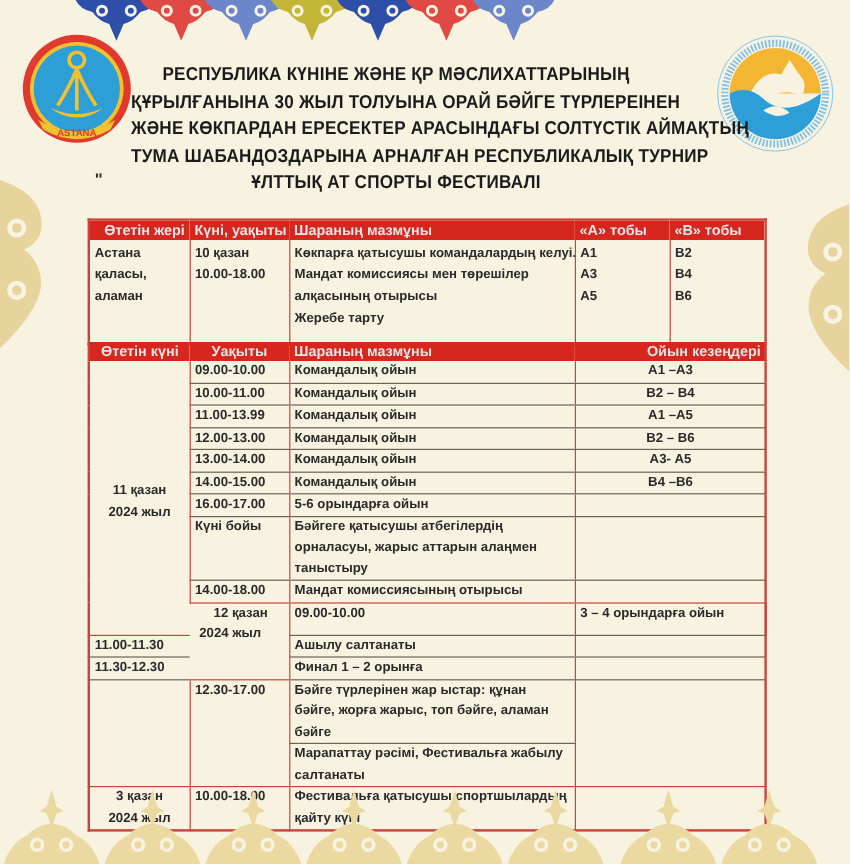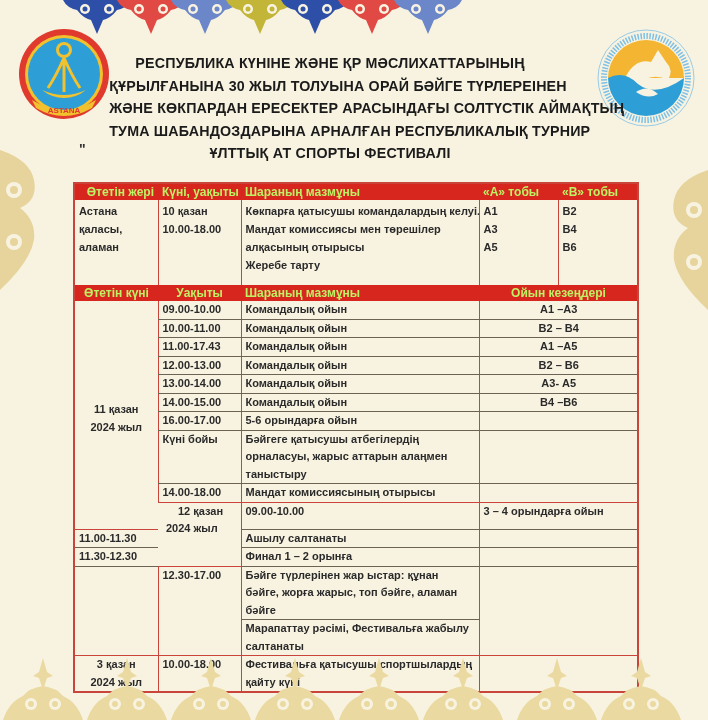--- a/index.html
+++ b/index.html
@@ -21,21 +21,21 @@
   }
   .title div { white-space:nowrap; }
   .quote-mark { position:absolute; left:79px; top:141px; font-size:14px; font-weight:bold; color:#333; }
 
   table.sched {
     position:absolute; border-collapse:collapse; table-layout:fixed;
     font-size:11px; font-weight:bold; color:#2a2a2a;
   }
   table.sched td, table.sched th { padding:0 4px; vertical-align:top; overflow:hidden; white-space:nowrap; }
   table.sched th {
-    background:#d7261e; color:#bef264; font-weight:bold; font-size:12px; height:16px; line-height:16px; text-align:left;
+    background:#d7261e; color:#e5e5e5; font-weight:bold; font-size:12px; height:16px; line-height:16px; text-align:left;
   }
   #t1 { left:73px; top:182px; width:564px; border:2px solid #c9443a; }
   #t1 td { border-left:1.5px solid #c9443a; line-height:18px; padding-top:2px; }
   #t1 td:first-child { border-left:none; }
   #t1 tr.body td { height:84px; }
 
   #t2 { left:73px; top:285px; width:564px; border:2px solid #c9443a; border-top:none; }
   #t2 td { border-left:1.5px solid #c9443a; line-height:17.5px; }
   #t2 td.c1 { border-left:none; text-align:center; vertical-align:middle; }
   #t2 td.c2, #t2 td.c3 { border-bottom:1px solid #6d6355; }
@@ -162,39 +162,39 @@
       <col style="width:84px">
       <col style="width:83px">
       <col style="width:238px">
       <col style="width:159px">
     </colgroup>
   <tbody>
       <tr>
     <th style="text-align:center">Өтетін күні</th>
     <th style="text-align:center">Уақыты</th>
     <th>Шараның мазмұны</th>
-    <th style="text-align:center">Ойын кезеңдері</th>
+    <th style="text-align:right">Ойын кезеңдері</th>
   </tr>
 
   <tr>
     <td class="c1 grp" rowspan="10" style="padding-top:8px">
       <div>11 қазан</div>
       <div>2024 жыл</div>
     </td>
     <td class="c2">09.00-10.00</td>
     <td class="c3">Командалық ойын</td>
     <td class="c4">А1 –А3</td>
   </tr>
   <tr>
     <td class="c2">10.00-11.00</td>
     <td class="c3">Командалық ойын</td>
     <td class="c4">В2 – В4</td>
   </tr>
   <tr>
-    <td class="c2">11.00-17.43</td>
+    <td class="c2">11.00-13.99</td>
     <td class="c3">Командалық ойын</td>
     <td class="c4">А1 –А5</td>
   </tr>
   <tr>
     <td class="c2">12.00-13.00</td>
     <td class="c3">Командалық ойын</td>
     <td class="c4">В2 – В6</td>
   </tr>
   <tr>
     <td class="c2">13.00-14.00</td>

